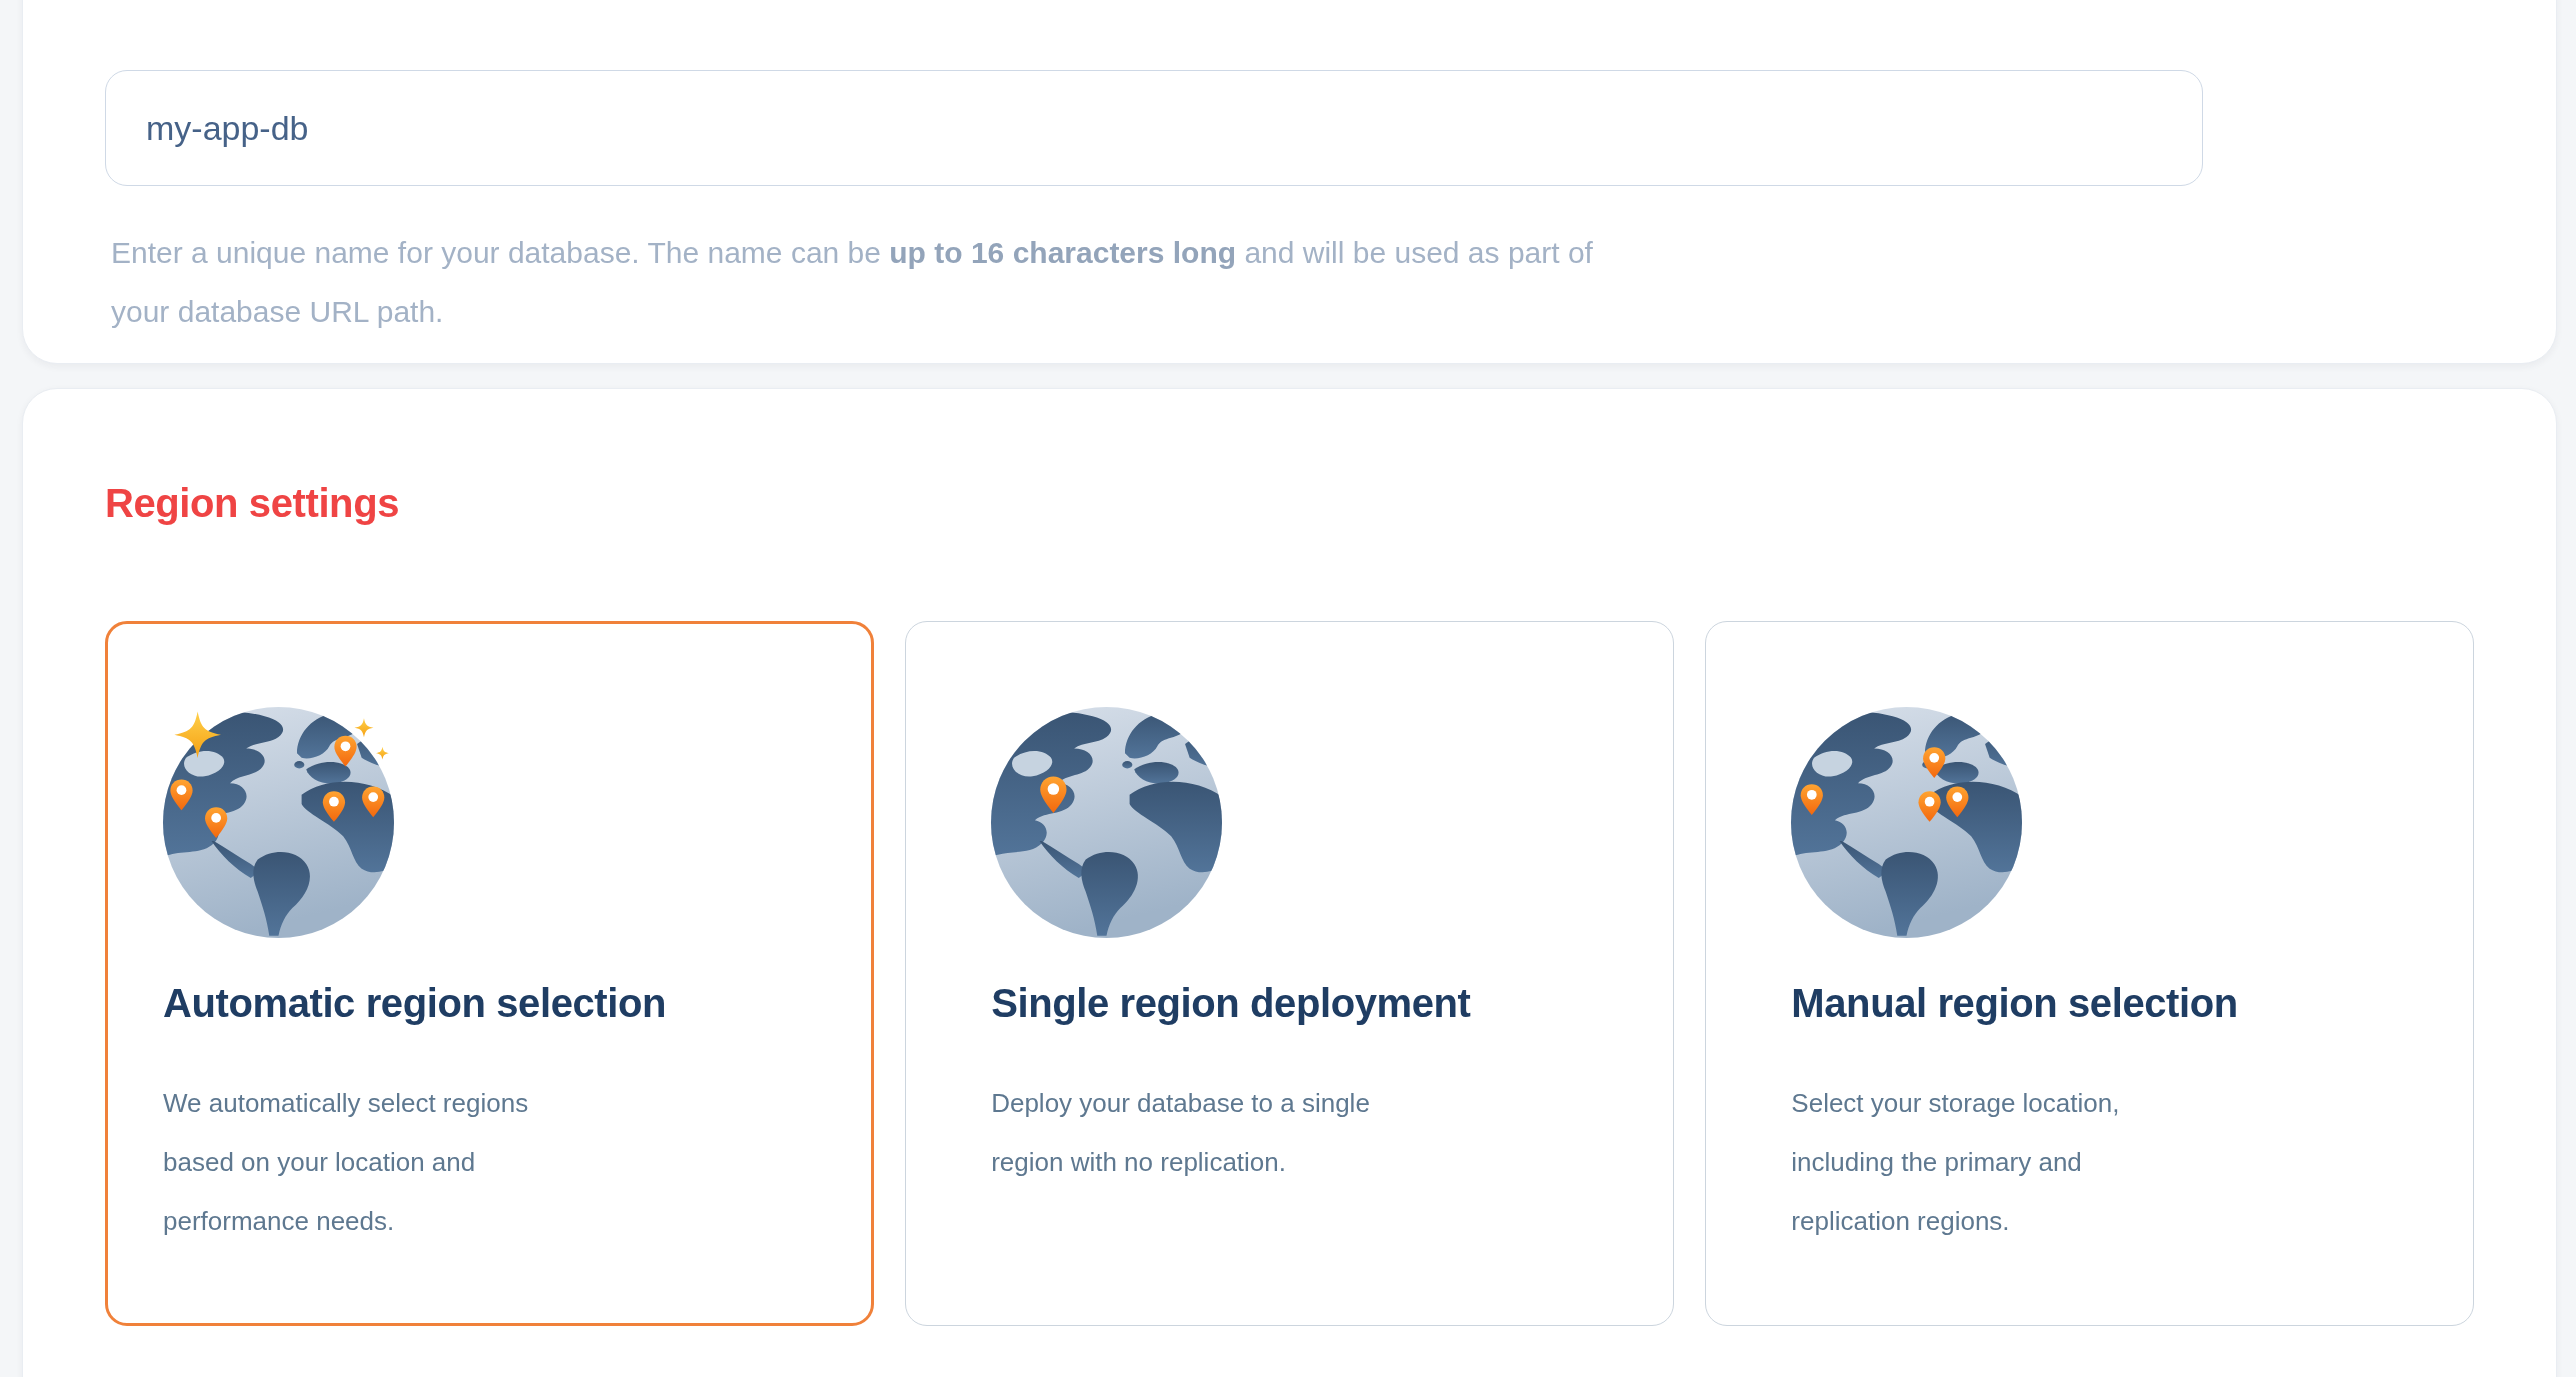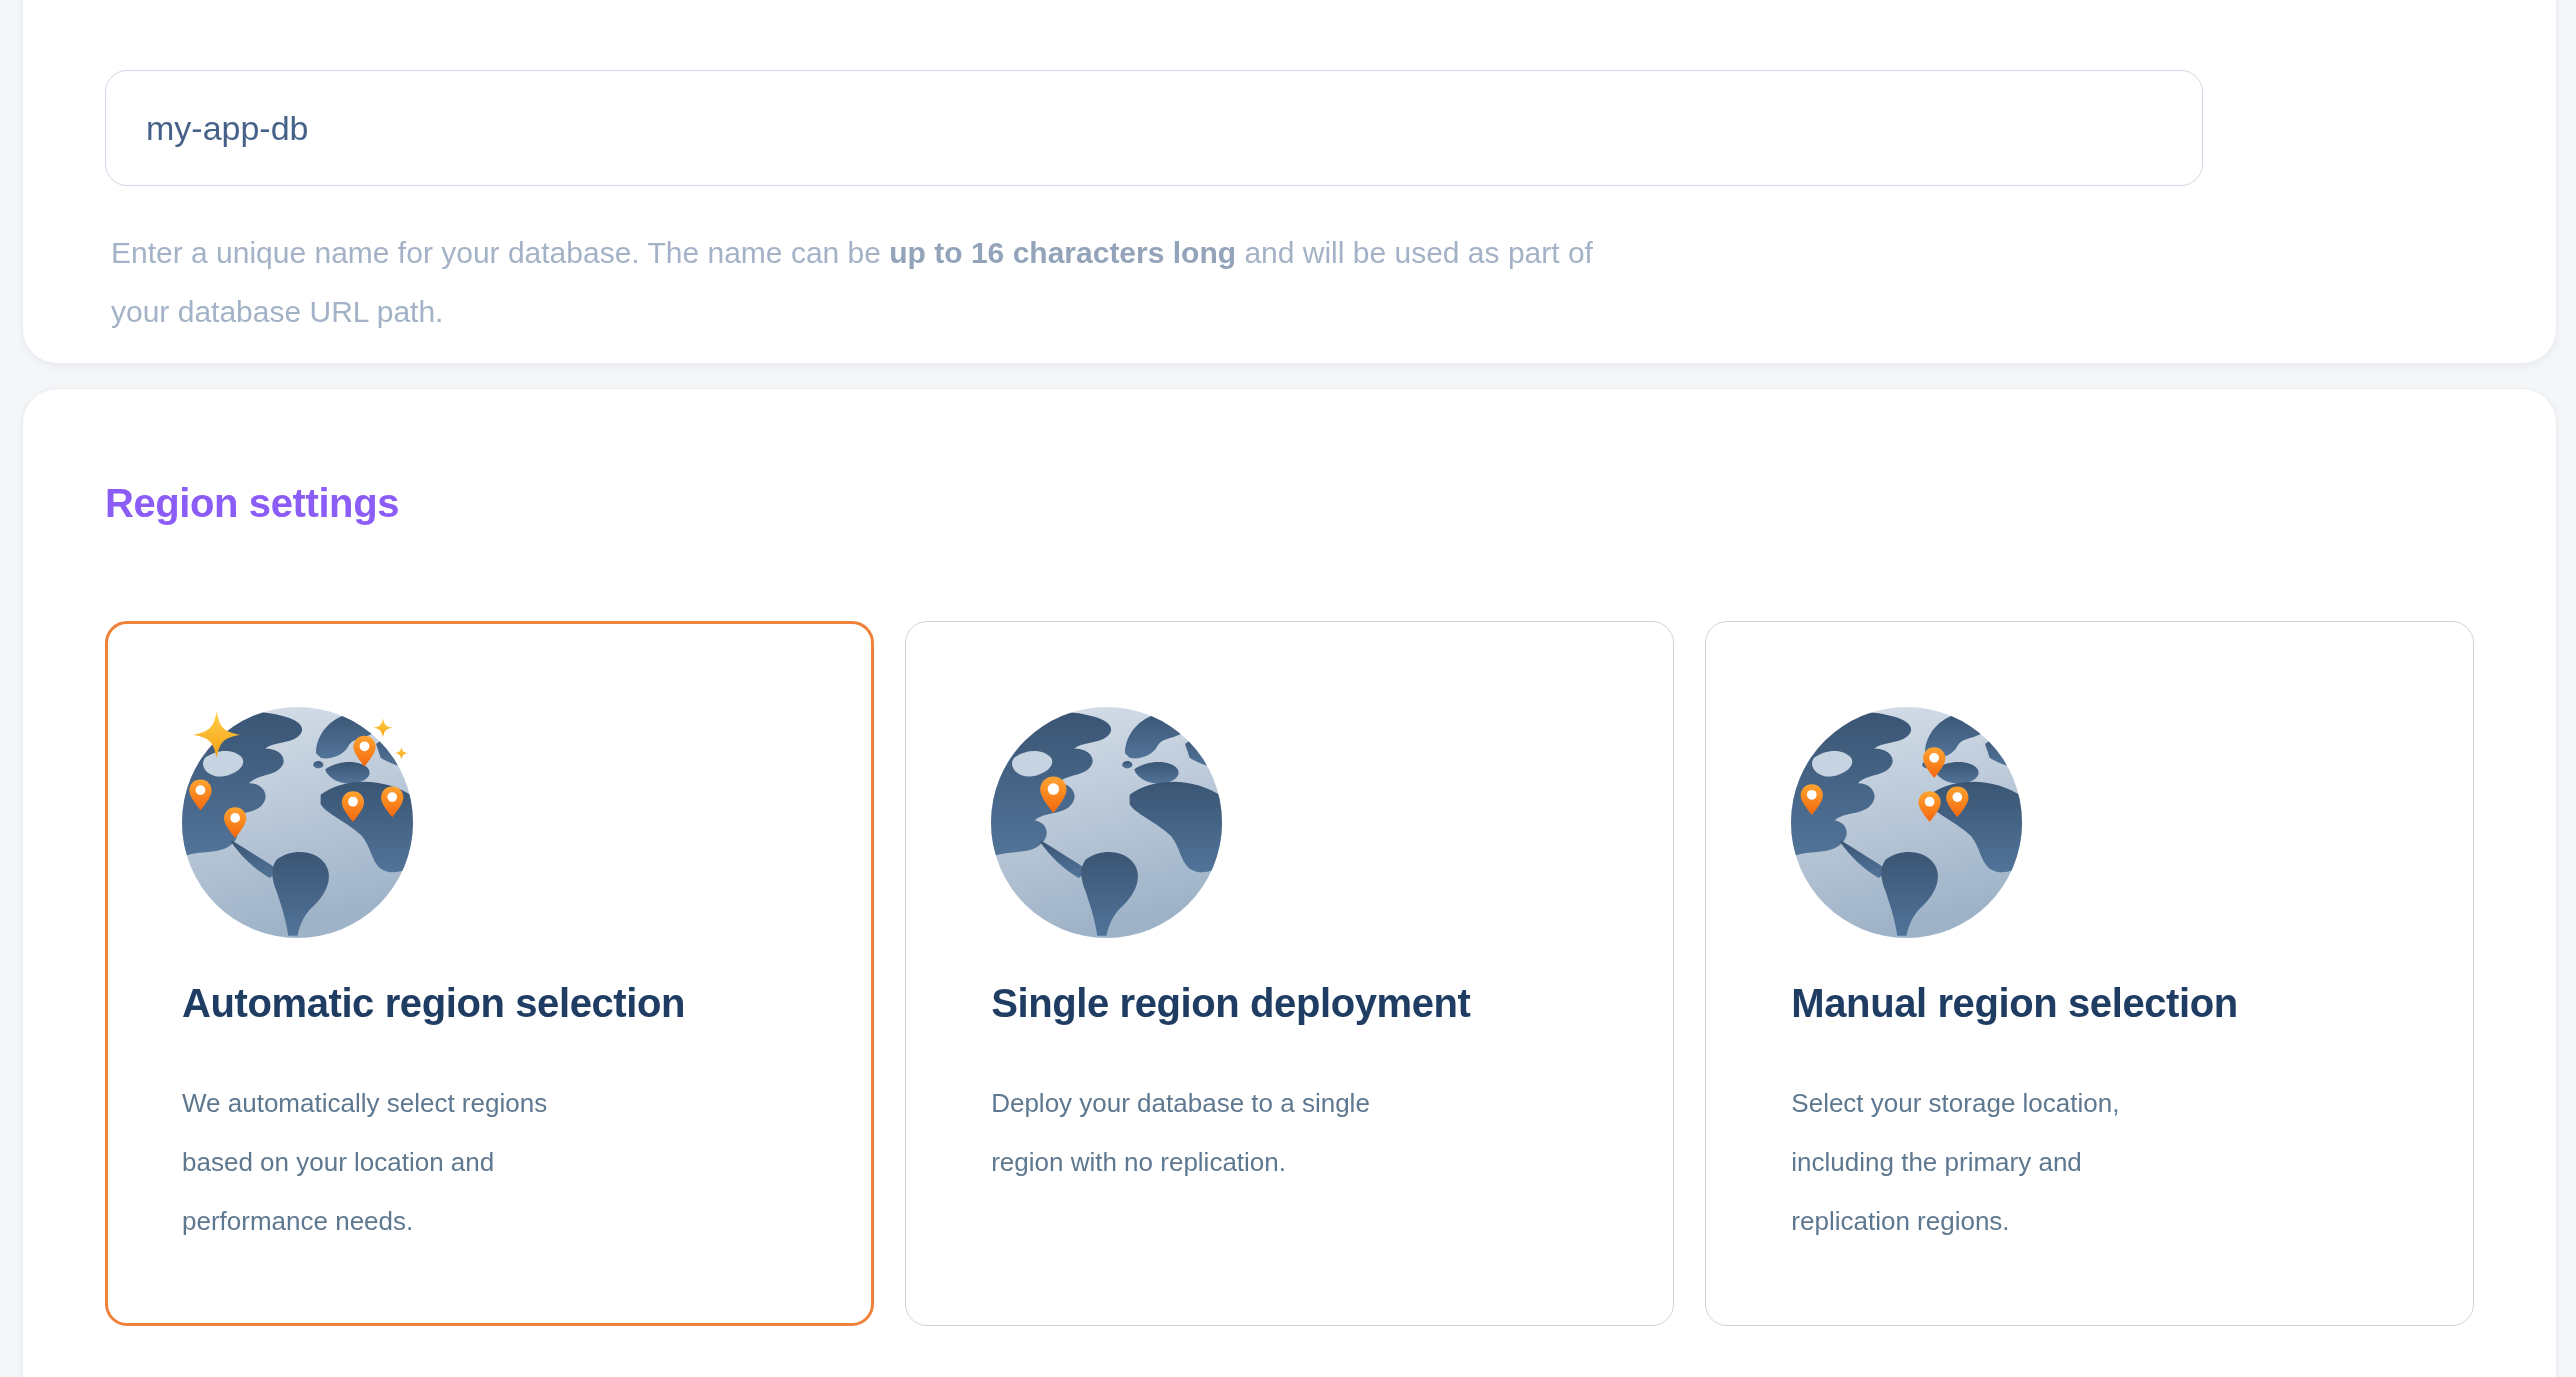--- a/index.html
+++ b/index.html
@@ -30,38 +30,38 @@
   }
   .helper{
     margin-top:37px; margin-left:6px;
     font-size:30px; line-height:59px;
     color:#a3b2c6;
     white-space:pre-line;
   }
   .helper strong{ font-weight:700; color:#93a4ba; }
 
   .region-heading{
-    font-size:40px; font-weight:700; color:#8b5cf6;
+    font-size:40px; font-weight:700; color:#ef4444;
     letter-spacing:-0.4px;
   }
   .options{
     margin-top:95px;
     display:flex; gap:31.5px;
   }
   .option-card{
     width:769px; height:705px;
     background:#ffffff;
     border:1.5px solid #ccd5de;
     border-radius:22px;
     padding:85px 66px 0 85px;
     cursor:pointer;
   }
   .option-card.selected{
     border:3.7px solid #f0813a;
-    padding:83px 64px 0 74px;
+    padding:83px 64px 0 55px;
   }
   .globe-svg{ width:231px; height:231px; overflow:visible; display:block; }
   .option-title{
     margin-top:42px;
     font-size:40px; font-weight:700; color:#1f3d63;
     letter-spacing:-0.4px; line-height:46px;
   }
   .option-desc{
     margin-top:48px;
     font-size:26px; line-height:59px; color:#5e7890;

